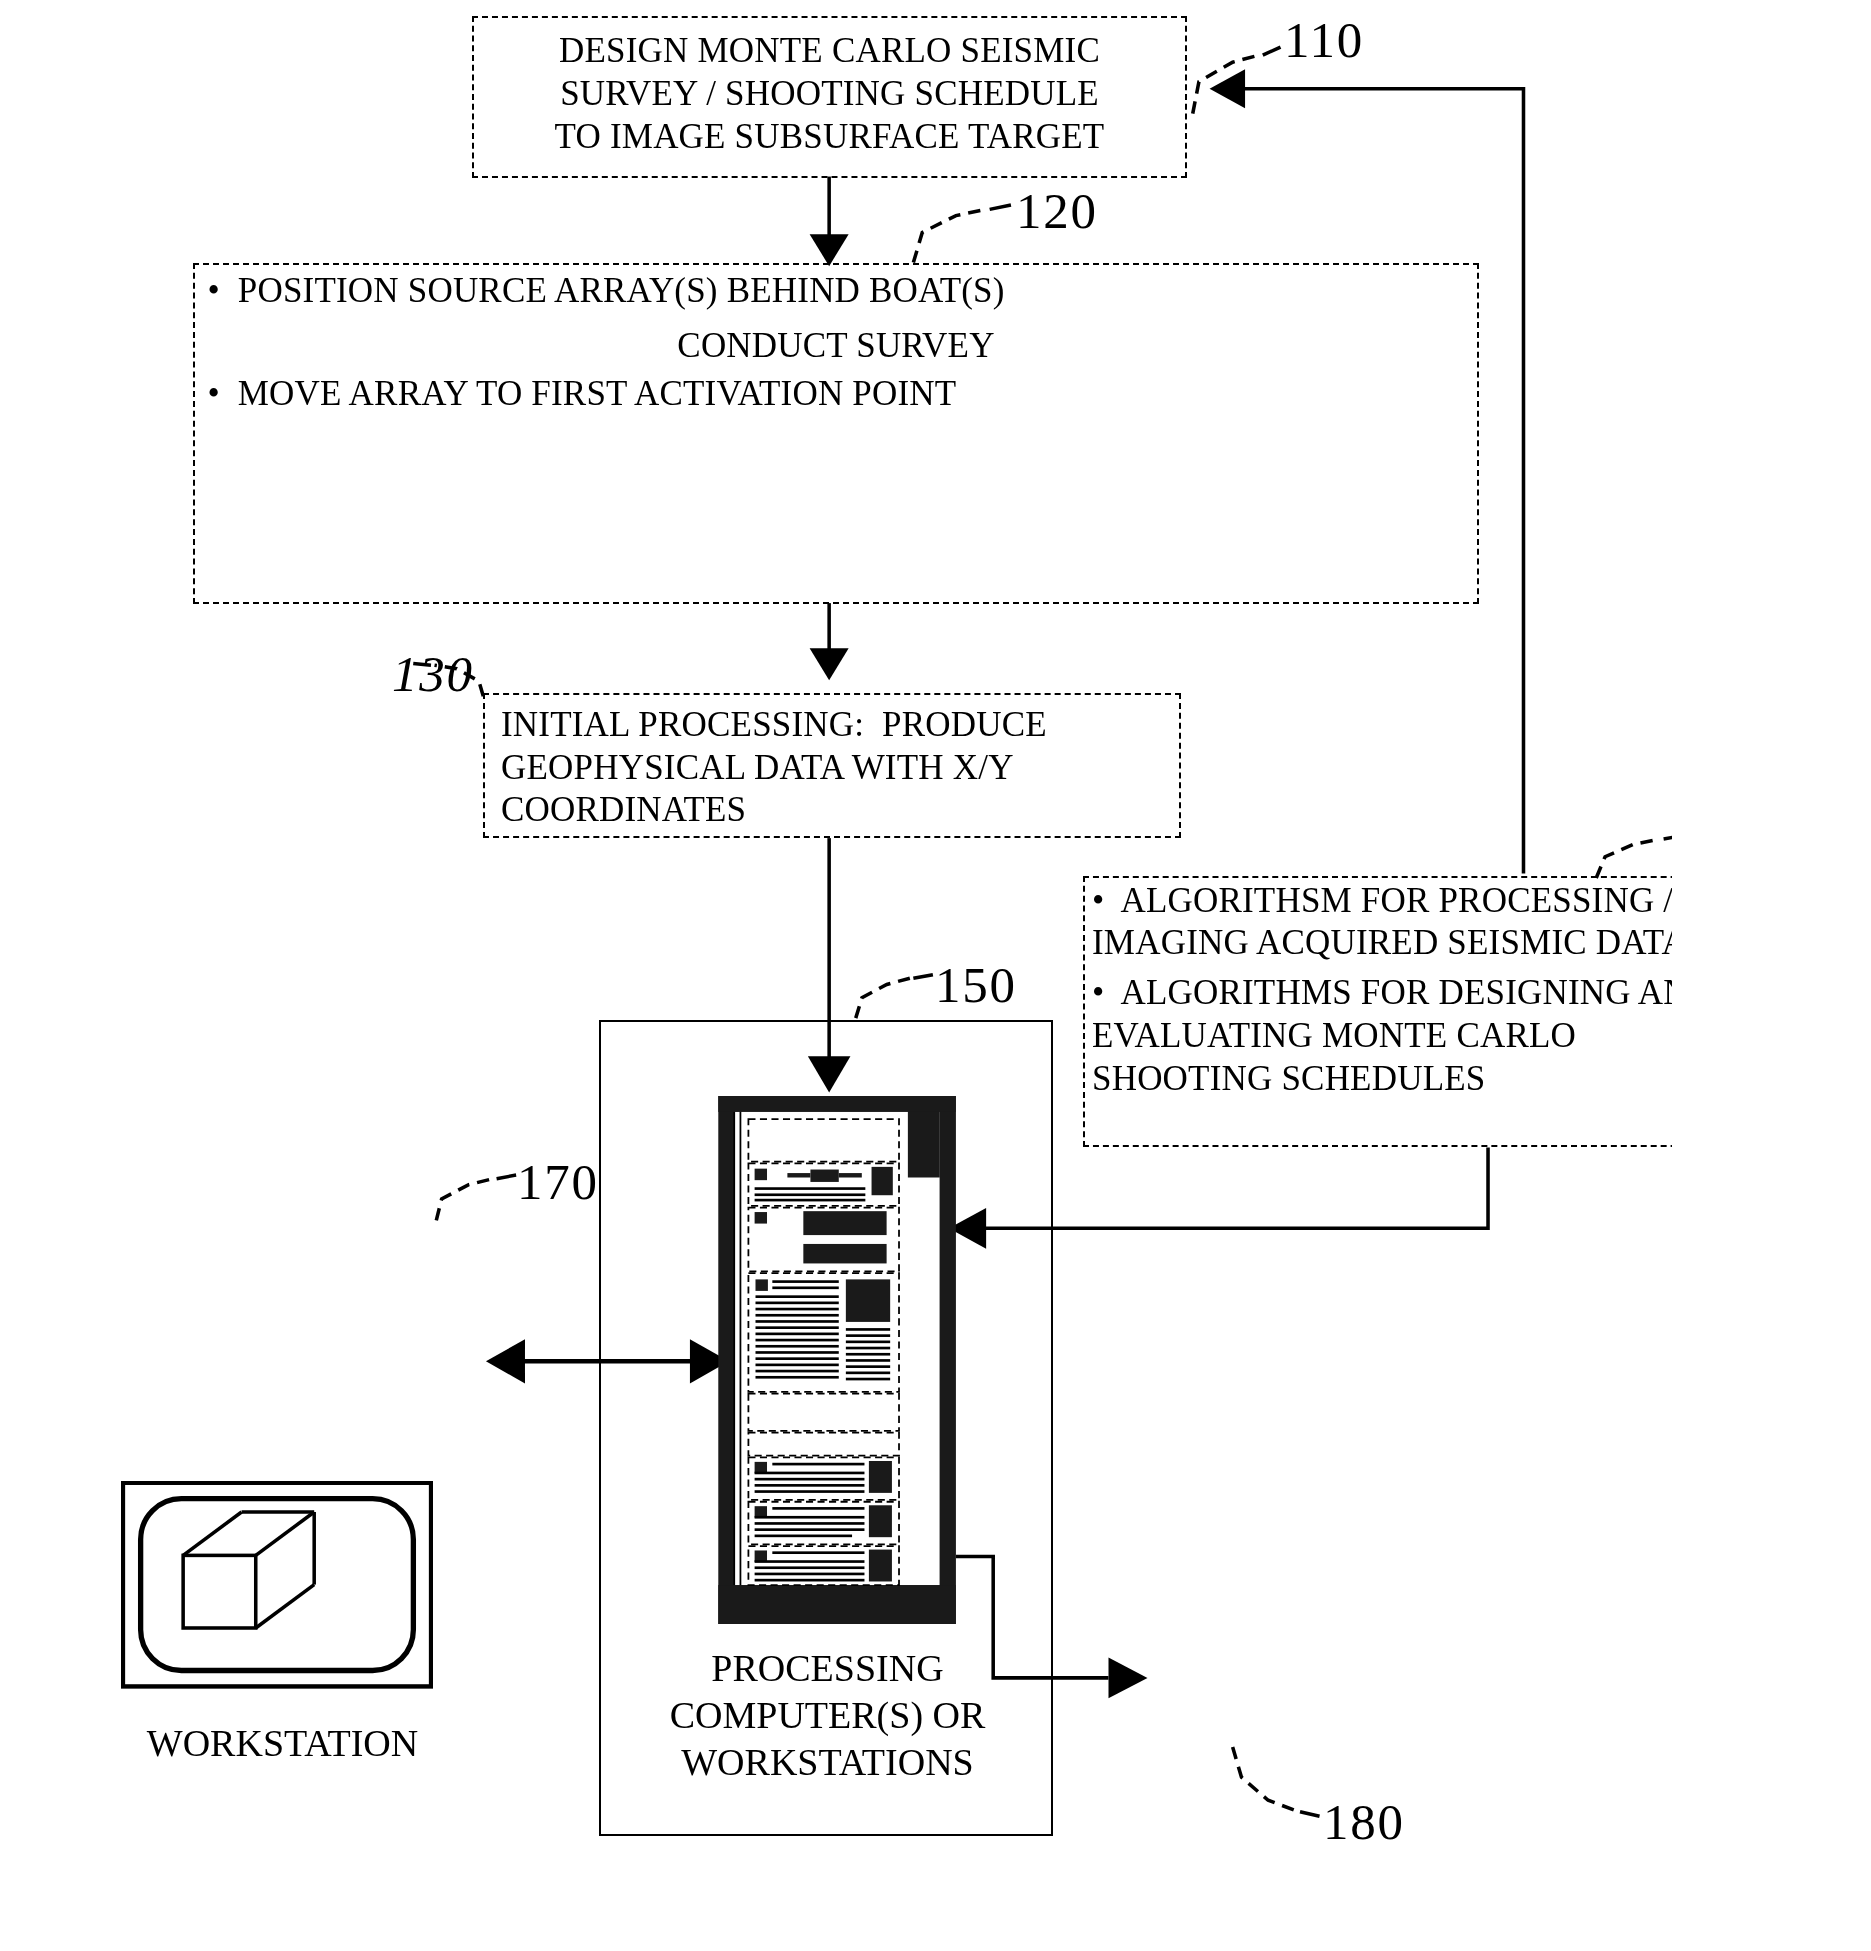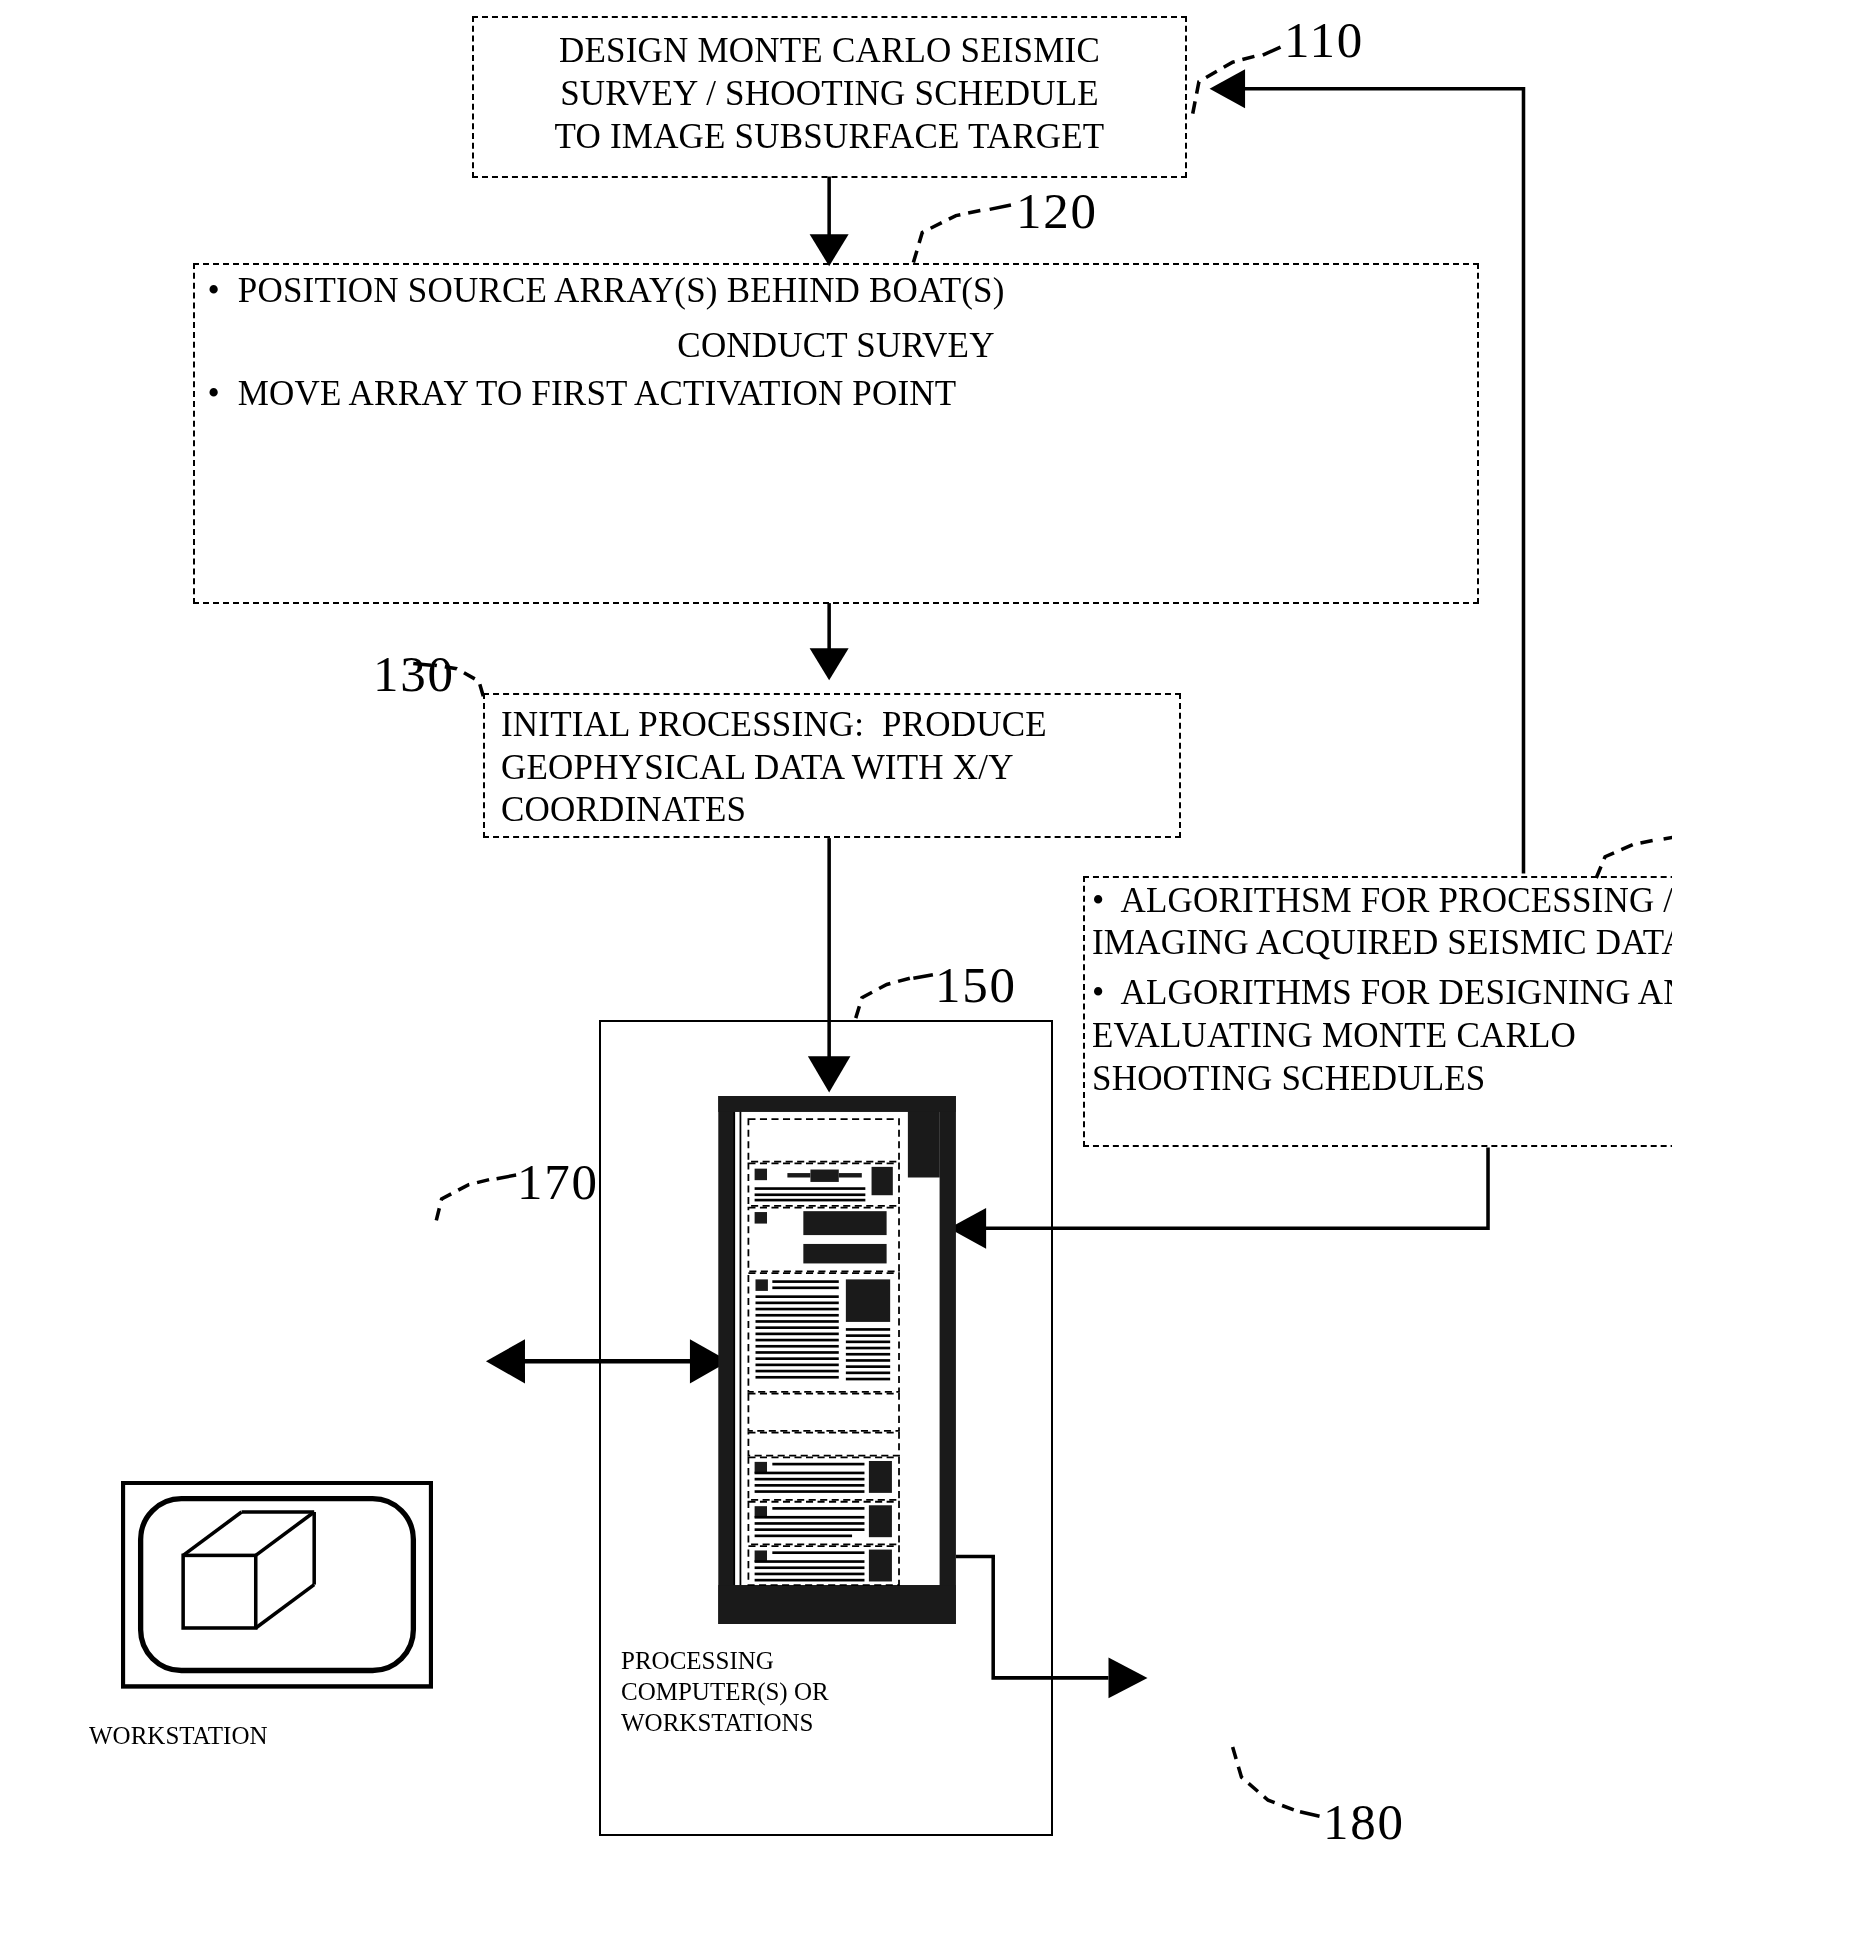--- a/index.html
+++ b/index.html
@@ -33,22 +33,23 @@
   .ctr { text-align: center; }
   .lft { text-align: left; }
   .refnum {
     position: absolute;
     font-size: 51px;
     letter-spacing: 1.8px;
     white-space: nowrap;
   }
   .plain-label {
     position: absolute;
-    font-size: 25px;
+    font-size: 38px;
     line-height: 1.24;
+    text-align: center;
     white-space: pre-wrap;
   }
   svg.overlay {
     position: absolute;
     left: 0;
     top: 0;
     width: 1872px;
     height: 1952px;
     pointer-events: none;
   }
@@ -149,21 +150,21 @@
     <div class="box-text ctr" style="padding:12.4px 0 3.5px 0;">CONDUCT SURVEY</div>
     <div class="box-text lft bullet-line" style="padding:1.8px 0 0 12.4px;font-family:Liberation Serif, serif;">•  MOVE ARRAY TO FIRST ACTIVATION POINT</div>
   </div>
   <div class="refnum" style="left:1016px; top:182px;">120</div>
 
   <div class="box" style="left:483px; top:693px; width:698px; height:145px;">
     <div class="box-text lft" style="padding:8.9px 0 0 16px;">INITIAL PROCESSING:  PRODUCE
 GEOPHYSICAL DATA WITH X/Y
 COORDINATES</div>
   </div>
-  <div class="refnum" style="left:373px; top:645px;">130</div>
+  <div class="refnum" style="left:392px; top:645px;font-style:italic;">130</div>
 
   <div class="box" style="left:1083px; top:876px; width:743px; height:271px;">
     <div class="box-text lft" style="padding:1.8px 0 0 7px;">•  ALGORITHSM FOR PROCESSING /
 IMAGING ACQUIRED SEISMIC DATA</div>
     <div class="box-text lft" style="padding:7px 0 0 7px;">•  ALGORITHMS FOR DESIGNING AND
 EVALUATING MONTE CARLO
 SHOOTING SCHEDULES</div>
   </div>
   <div class="refnum" style="left:1686px; top:816px;">140</div>
 

